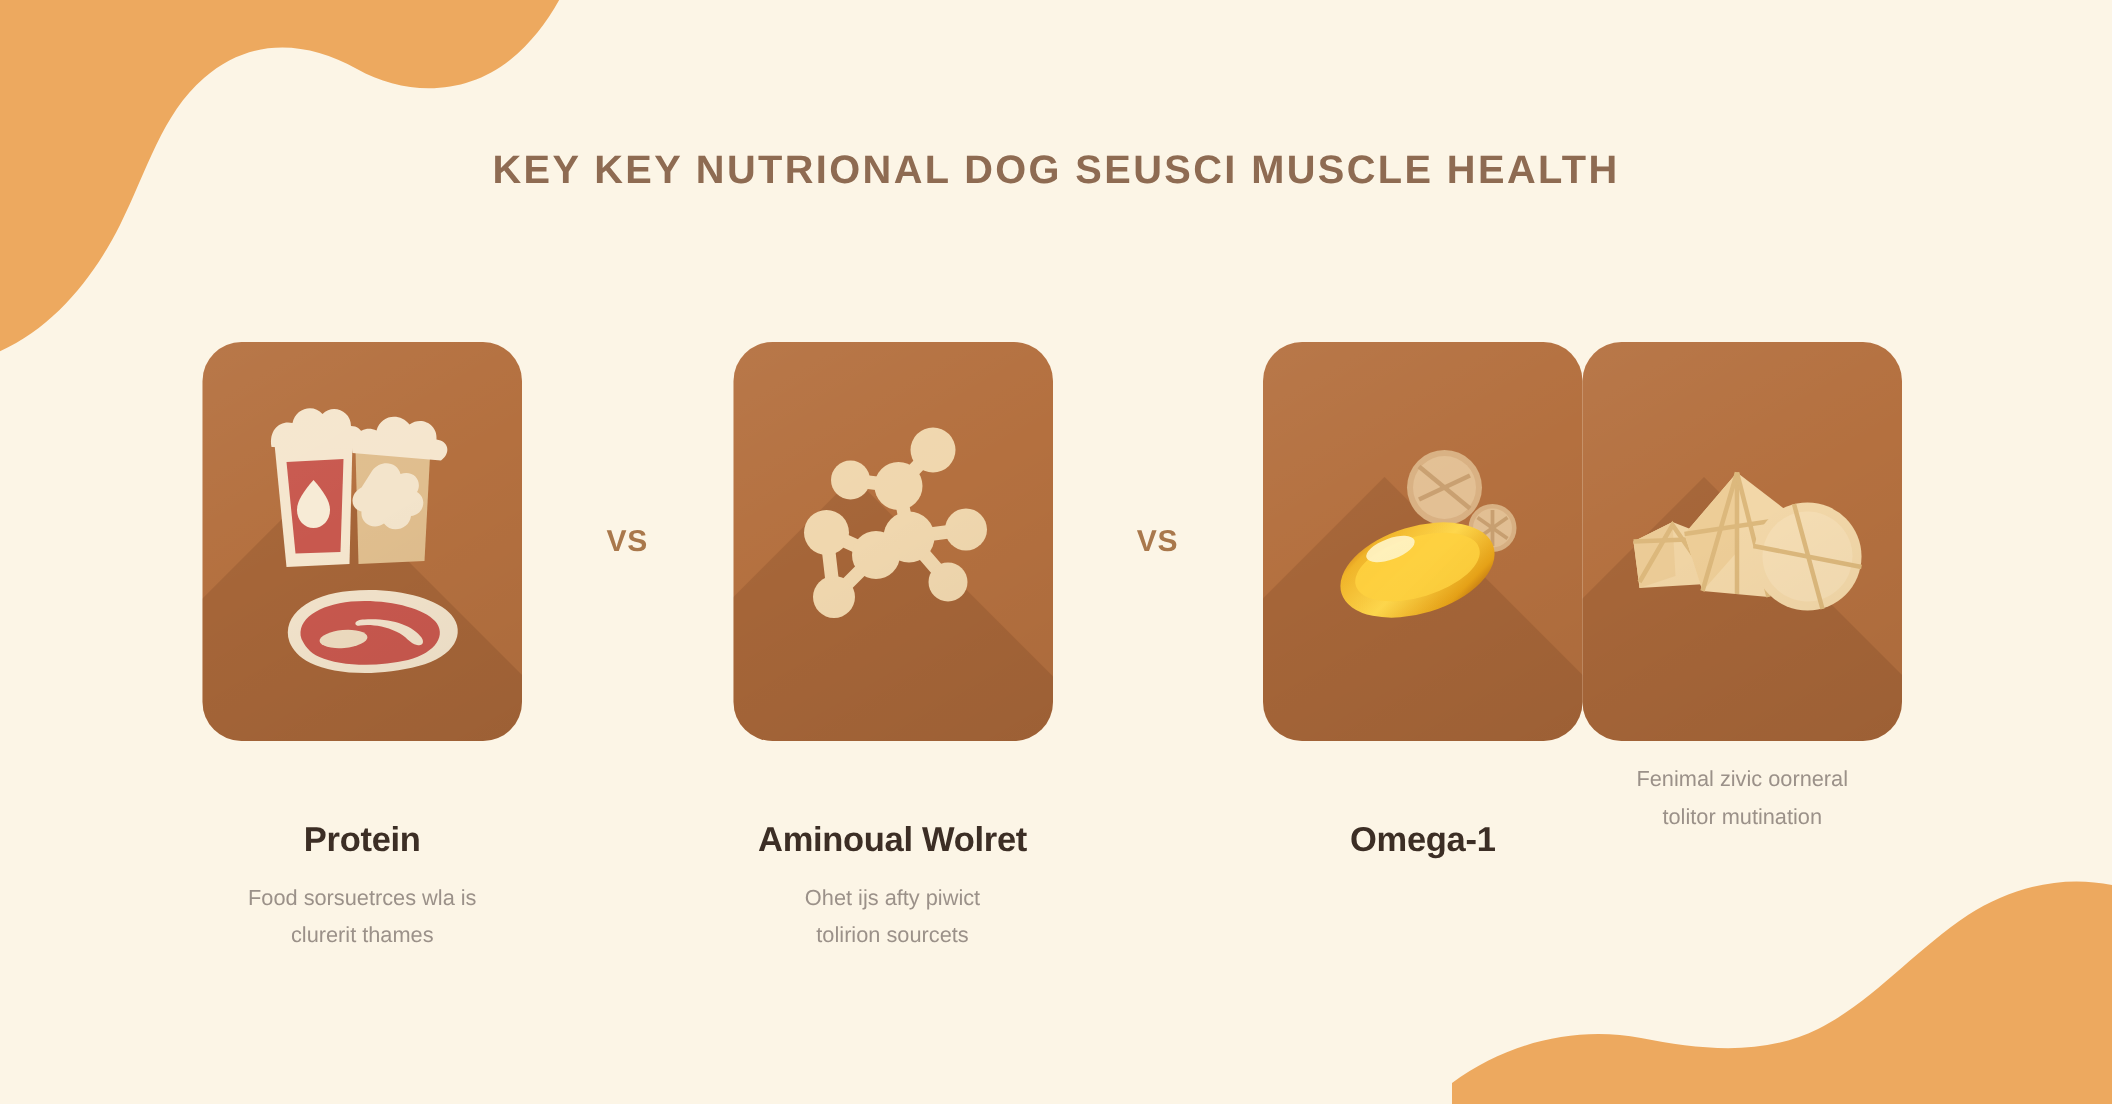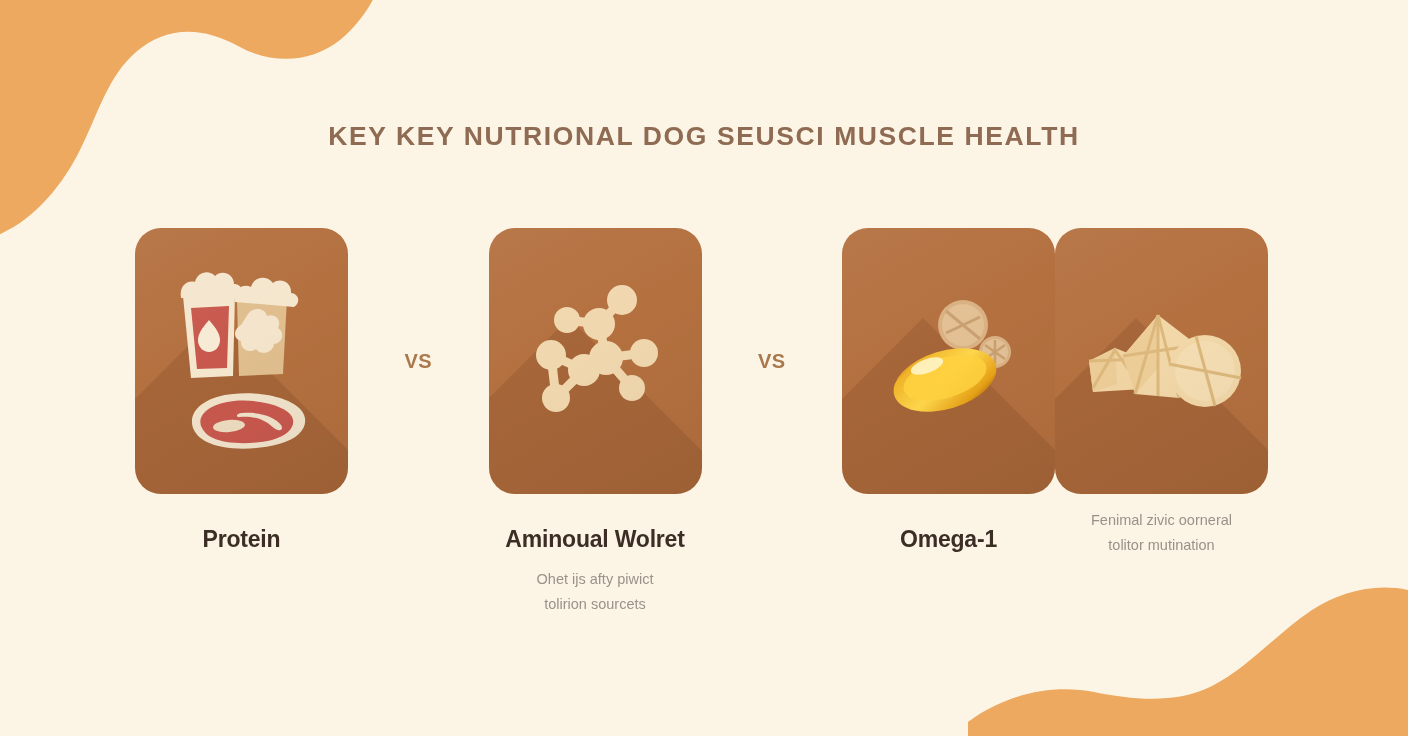--- a/index.html
+++ b/index.html
@@ -26,21 +26,20 @@
   
   .title {
     position:absolute;
     top:98px; left:0; width:100%;
     text-align:center;
     font-size:26.5px;
     letter-spacing:1.6px;
     font-weight:700;
     color:#8E6B52;
     white-space:nowrap;
-    margin-top:23px;
   }
 
   
   .row {
     position:absolute;
     left:135px; top:228px;
     width:1133px;
     display:flex;
     align-items:flex-start;
   }
@@ -63,21 +62,21 @@
     position:absolute;
     left:38%; top:34%;
     width:190%; height:190%;
     background:rgba(90,46,20,0.155);
     transform:rotate(45deg);
     transform-origin:top left;
   }
   .card svg.art { position:absolute; inset:0; width:100%; height:100%; }
 
   .label {
-    margin-top:32px;
+    margin-top:52px;
     text-align:center;
     font-size:23px;
     font-weight:700;
     color:#3C2E25;
     letter-spacing:-0.2px;
   }
   .desc {
     margin-top:14px;
     text-align:center;
     font-size:14.5px;
@@ -139,20 +138,22 @@
           <path d="M100,74 c-2,-13 8,-19 16,-15 c3,-11 16,-12 22,-4 c8,-6 19,0 18,10 c8,1 10,9 3,14 Z" fill="#F5E6CE"></path>
 
           <path d="M58,200 c-6,-18 14,-32 40,-34 c28,-3 58,4 68,16 c10,12 2,28 -22,34 c-26,7 -56,6 -72,-2 c-8,-4 -12,-9 -14,-14 Z" fill="#F2E3CB"></path>
           <path d="M66,198 c-4,-13 12,-23 33,-25 c23,-2 48,4 56,13 c8,9 1,21 -18,26 c-21,5 -46,4 -59,-2 c-7,-3 -10,-8 -12,-12 Z" fill="#C8584E"></path>
           <path d="M108,185 c18,-1 32,4 38,12 c2,3 1,6 -3,5 c-5,-1 -7,-6 -14,-9 c-8,-4 -18,-5 -24,-4 c-4,1 -5,-4 3,-4 Z" fill="#F2E3CB"></path>
           <ellipse cx="94" cy="198" rx="16" ry="6" fill="#EEDCC0" transform="rotate(-5 94 198)"></ellipse>
         </svg>
         <div class="sheen"></div>
       </div>
       <div class="label">Protein</div>
+      <div class="desc" style="white-space:pre-line">Food sorsuetrces wla is
+clurerit thames</div>
     </div>
 
     <div class="sep">VS</div>
 
     <div class="col">
       <div class="card">
         <div class="longshadow"></div>
         <svg class="art" viewBox="0 0 213 266">
           <g stroke="#F0D7AE" stroke-width="9" stroke-linecap="round">
             <line x1="78" y1="92" x2="110" y2="96"></line>

